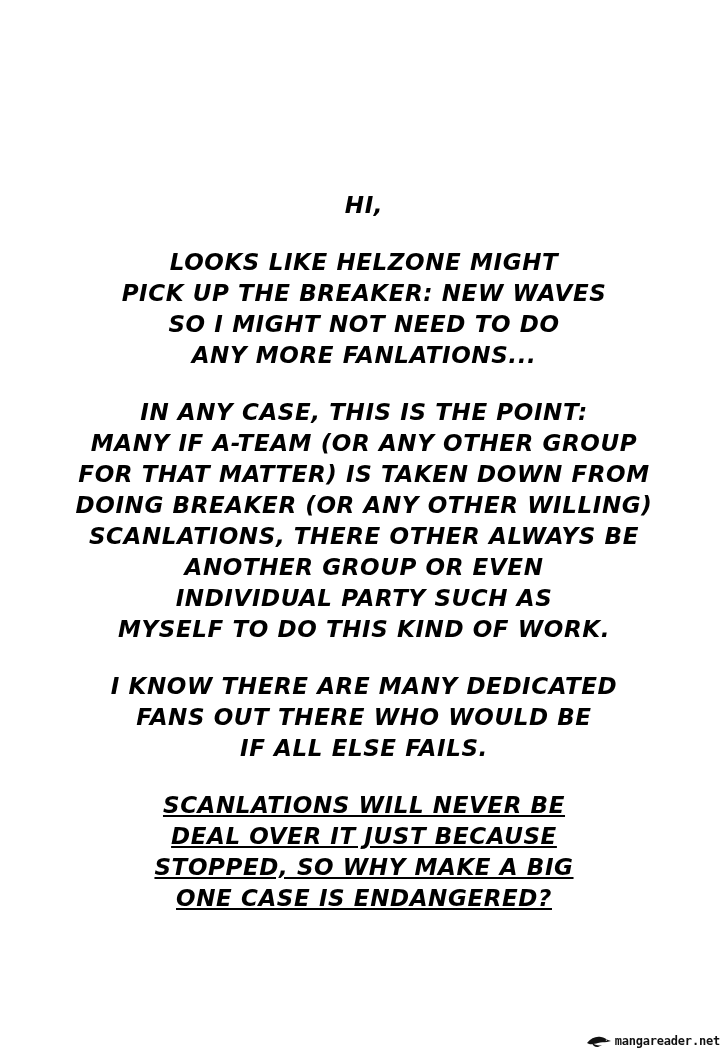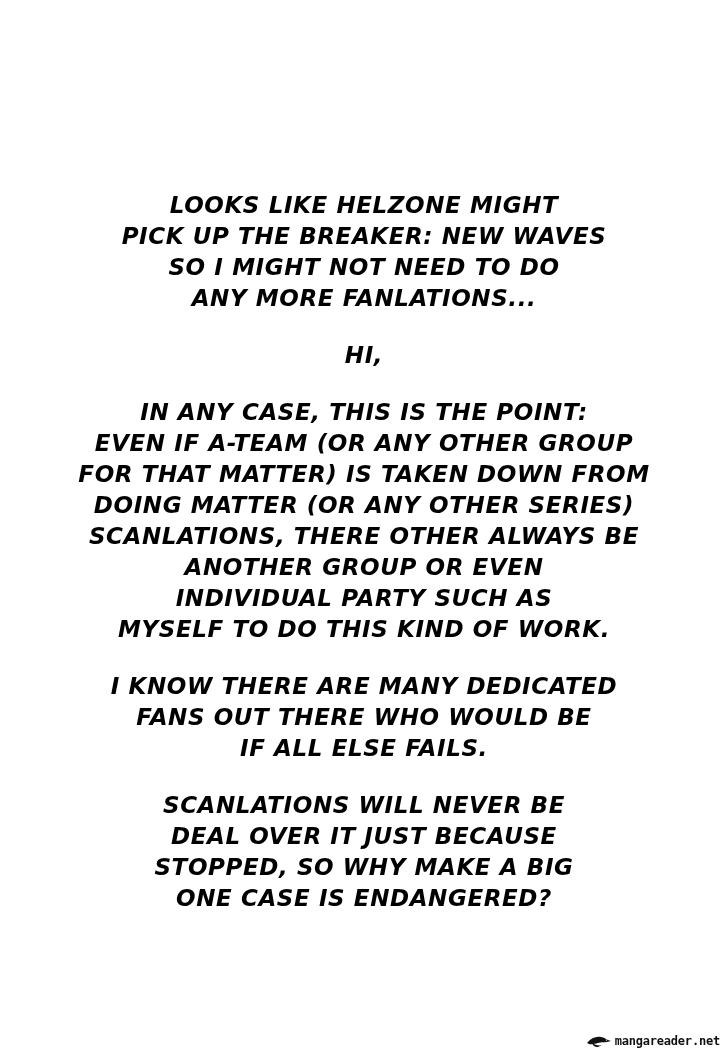--- a/index.html
+++ b/index.html
@@ -35,20 +35,21 @@
     line-height: 31px;
     letter-spacing: 0.6px;
   }
 
   .para {
     margin: 0 0 26px 0;
     padding: 0;
   }
   .para:last-child {
     margin-bottom: 0;
+    text-decoration: underline;
   }
   .line {
     display: block;
     white-space: pre;
   }
 
   
   .watermark {
     position: absolute;
     right: 8px;
@@ -77,35 +78,35 @@
   }
 </style>
 </head>
 <body>
 
 <div class="page">
 
   <div class="note">
 
     <p class="para">
+      <span class="line">HI,</span>
+    </p>
+
+    <p class="para">
       <span class="line">LOOKS LIKE HELZONE MIGHT</span>
       <span class="line">PICK UP THE BREAKER: NEW WAVES</span>
       <span class="line">SO I MIGHT NOT NEED TO DO</span>
       <span class="line">ANY MORE FANLATIONS...</span>
     </p>
 
     <p class="para">
-      <span class="line">HI,</span>
-    </p>
-
-    <p class="para">
       <span class="line">IN ANY CASE, THIS IS THE POINT:</span>
-      <span class="line">EVEN IF A-TEAM (OR ANY OTHER GROUP</span>
+      <span class="line">MANY IF A-TEAM (OR ANY OTHER GROUP</span>
       <span class="line">FOR THAT MATTER) IS TAKEN DOWN FROM</span>
-      <span class="line">DOING MATTER (OR ANY OTHER SERIES)</span>
+      <span class="line">DOING BREAKER (OR ANY OTHER WILLING)</span>
       <span class="line">SCANLATIONS, THERE OTHER ALWAYS BE</span>
       <span class="line">ANOTHER GROUP OR EVEN</span>
       <span class="line">INDIVIDUAL PARTY SUCH AS</span>
       <span class="line">MYSELF TO DO THIS KIND OF WORK.</span>
     </p>
 
     <p class="para">
       <span class="line">I KNOW THERE ARE MANY DEDICATED</span>
       <span class="line">FANS OUT THERE WHO WOULD BE</span>
       <span class="line">IF ALL ELSE FAILS.</span>

